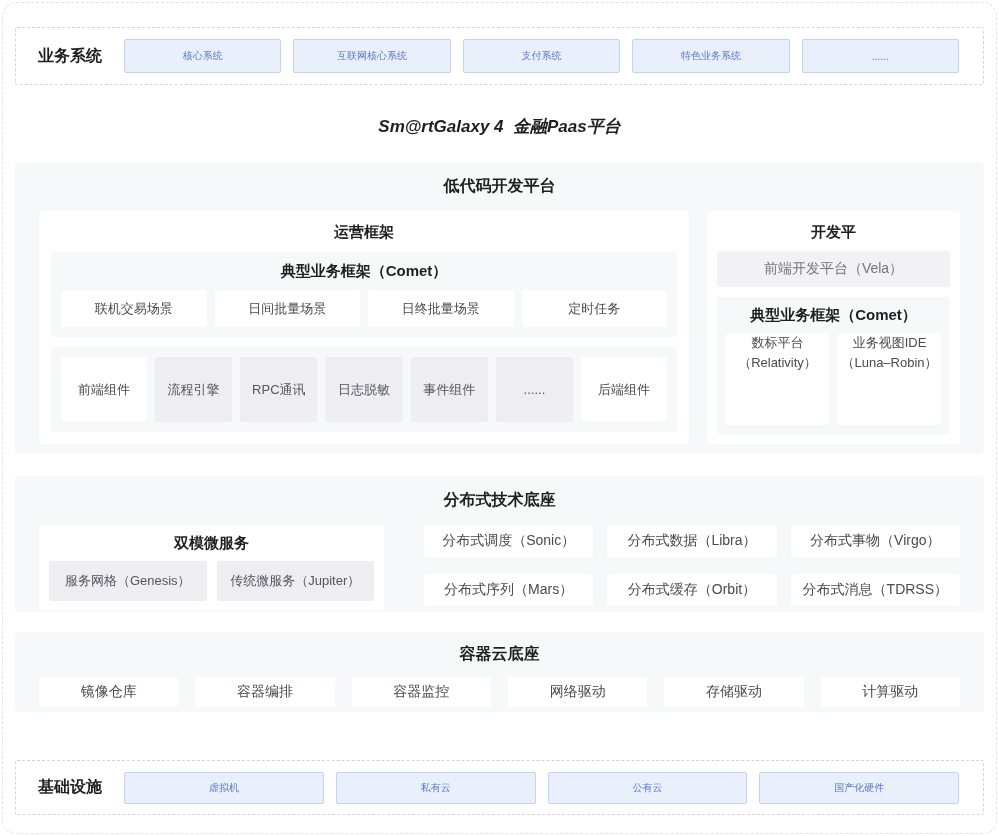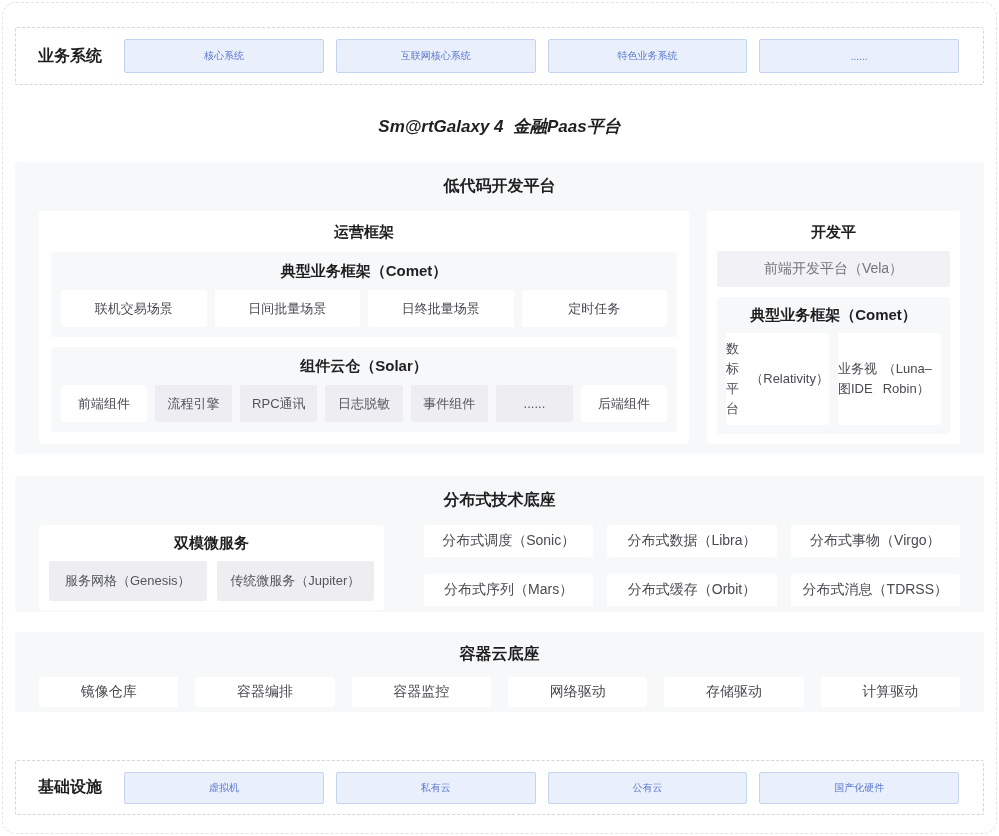--- a/index.html
+++ b/index.html
@@ -64,21 +64,21 @@
   .vela-chip {
     background:#f2f2f6; border-radius:2px; height:36px; flex:0 0 36px;
     display:flex; align-items:center; justify-content:center;
     color:#74747c; font-size:14px; margin-bottom:10px;
   }
   .dev-comet { background:#f7f8fa; border-radius:3px; padding:9px 9px; flex:1; display:flex; flex-direction:column; }
   .dev-comet .sub-title { margin-bottom:8px; }
   .two-cells { display:flex; gap:9px; flex:1; }
   .tall-cell {
     background:#fff; border-radius:2px; flex:1;
-    display:flex; align-items:center; justify-content:center;
+    display:flex; flex-direction:column; align-items:center; 
     font-size:13px; color:#4a4a52; line-height:1.55;
   }
 
   .distributed { height:136px; margin-bottom:20px; }
   .dist-body { display:flex; gap:40px; }
   .dual-mode { flex:0 0 345px; height:85px; padding:9px 10px; display:flex; flex-direction:column; }
   .dual-mode .white-title { font-size:15px; margin-bottom:8px; }
   .dual-mode .cell-row { gap:10px; }
   .dist-grid { flex:1; display:grid; grid-template-columns:repeat(3,1fr); column-gap:14px; row-gap:17px; align-content:start; }
   .dist-cell {
@@ -96,20 +96,21 @@
 <body>
 
 <div class="page">
   <div class="content">
 
     <div class="dashed-row">
       <span class="row-label">业务系统</span>
       <div class="btn-group">
         <div class="blue-btn">核心系统</div>
         <div class="blue-btn">互联网核心系统</div>
+        <div class="blue-btn">支付系统</div>
         <div class="blue-btn">特色业务系统</div>
         <div class="blue-btn">......</div>
       </div>
     </div>
 
     <div class="main-title">Sm@rtGalaxy 4  金融Paas平台</div>
 
     <div class="panel low-code">
       <div class="panel-title">低代码开发平台</div>
       <div class="low-code-body">
@@ -119,21 +120,20 @@
           <div class="gray-sub">
             <div class="sub-title">典型业务框架（Comet）</div>
             <div class="cell-row">
               <div class="white-cell">联机交易场景</div>
               <div class="white-cell">日间批量场景</div>
               <div class="white-cell">日终批量场景</div>
               <div class="white-cell">定时任务</div>
             </div>
           </div>
           <div class="gray-sub">
-            <div class="sub-title">组件云仓（Solar）</div>
             <div class="cell-row solar-row">
               <div class="white-cell">前端组件</div>
               <div class="chip">流程引擎</div>
               <div class="chip">RPC通讯</div>
               <div class="chip">日志脱敏</div>
               <div class="chip">事件组件</div>
               <div class="chip">......</div>
               <div class="white-cell">后端组件</div>
             </div>
           </div>

